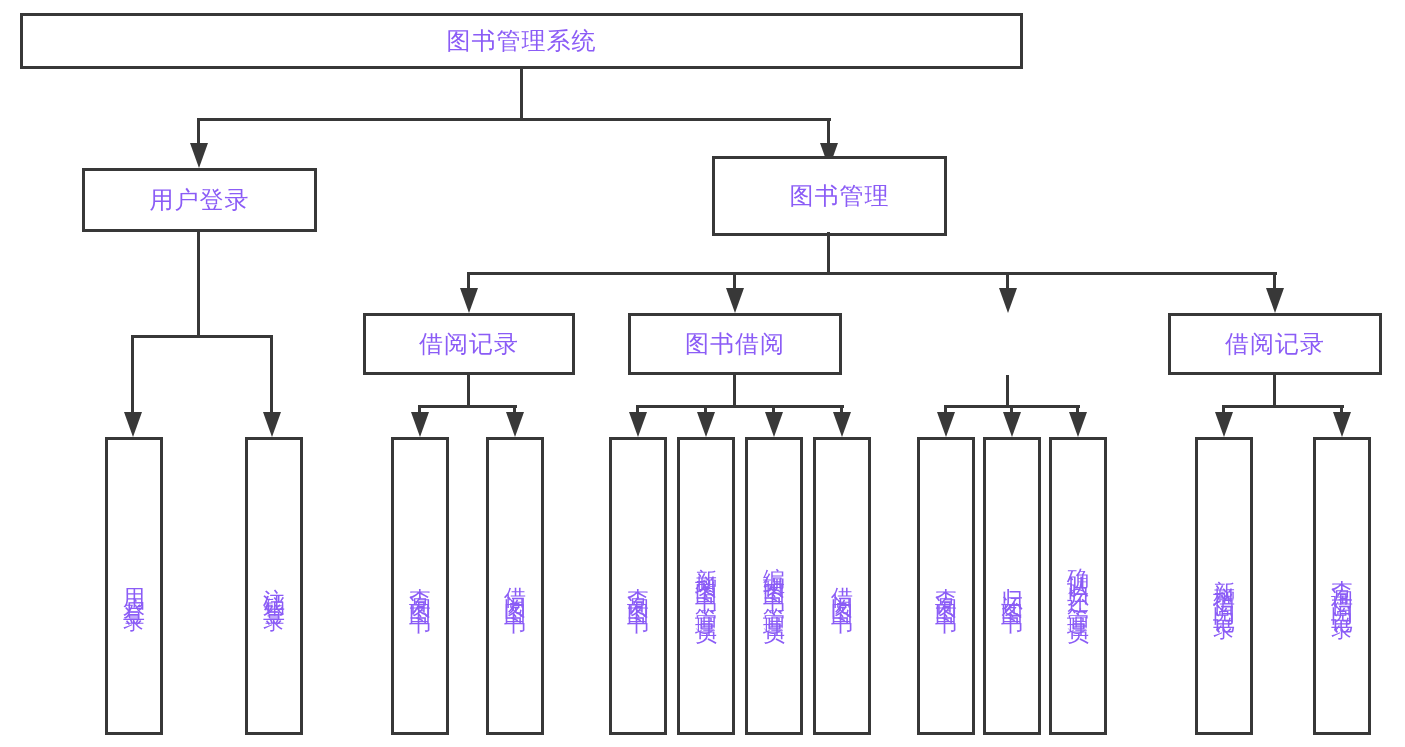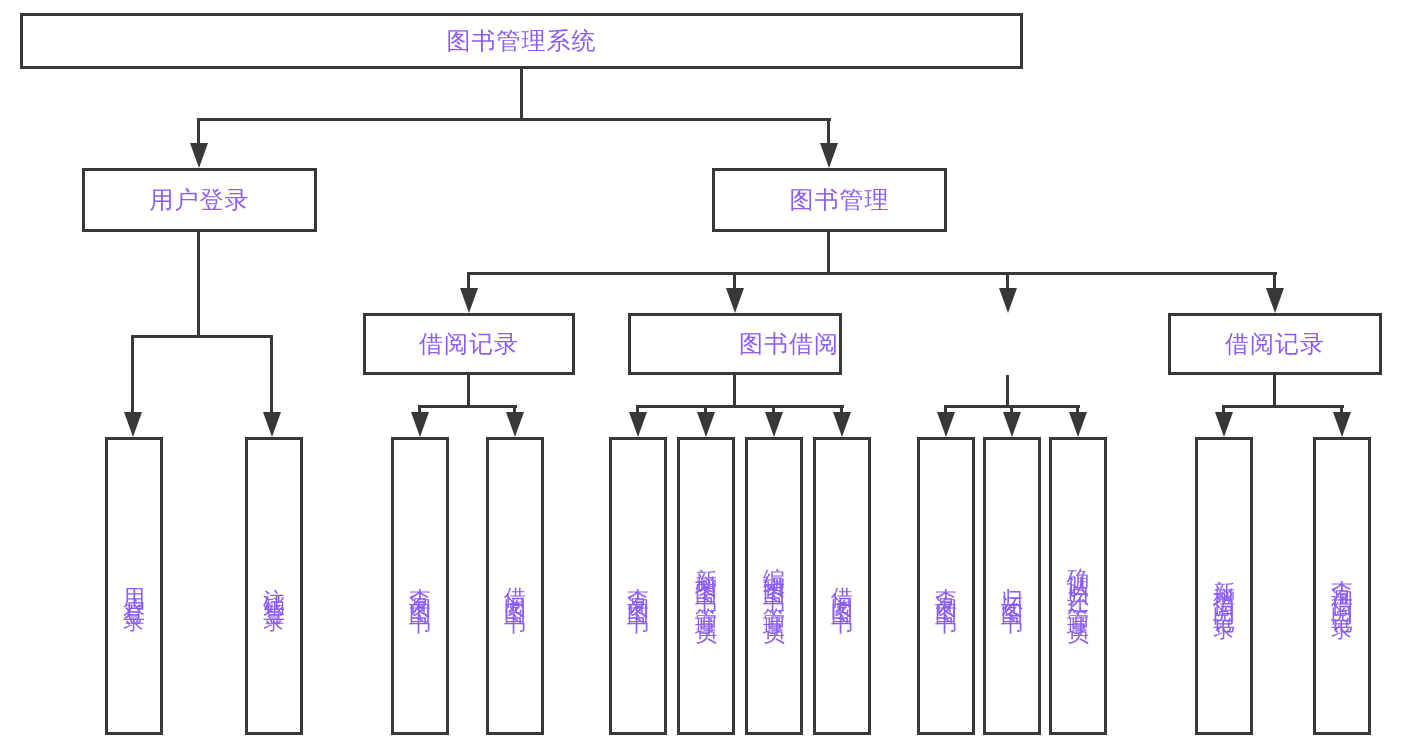--- a/index.html
+++ b/index.html
@@ -77,21 +77,21 @@
   <div class="vline" style="left:520px; top:69px; height:49px;"></div>
   <div class="hline" style="left:197px; top:118px; width:634px;"></div>
   <div class="vline" style="left:197px; top:118px; height:30px;"></div>
   <div class="arrowhead" style="left:190px; top:143px;"></div>
   <div class="vline" style="left:827px; top:118px; height:30px;"></div>
   <div class="arrowhead" style="left:820px; top:143px;"></div>
 
   <div class="box" style="left:82px; top:168px; width:235px; height:64px;">
     <span class="hlabel">用户登录</span>
   </div>
-  <div class="box" style="left:712px; top:168px; width:235px; height:64px;padding-left:20px;">
+  <div class="box" style="left:712px; top:156px; width:235px; height:80px;padding-left:20px;">
     <span class="hlabel">图书管理</span>
   </div>
 
   <div class="vline" style="left:197px; top:232px; height:103px;"></div>
   <div class="hline" style="left:131px; top:335px; width:142px;"></div>
   <div class="vline" style="left:131px; top:335px; height:82px;"></div>
   <div class="arrowhead" style="left:124px; top:412px;"></div>
   <div class="vline" style="left:270px; top:335px; height:82px;"></div>
   <div class="arrowhead" style="left:263px; top:412px;"></div>
 
@@ -102,21 +102,21 @@
   <div class="vline" style="left:733px; top:272px; height:21px;"></div>
   <div class="arrowhead" style="left:726px; top:288px;"></div>
   <div class="vline" style="left:1006px; top:272px; height:21px;"></div>
   <div class="arrowhead" style="left:999px; top:288px;"></div>
   <div class="vline" style="left:1273px; top:272px; height:21px;"></div>
   <div class="arrowhead" style="left:1266px; top:288px;"></div>
 
   <div class="box" style="left:363px; top:313px; width:212px; height:62px;">
     <span class="hlabel">借阅记录</span>
   </div>
-  <div class="box" style="left:628px; top:313px; width:214px; height:62px;justify-content:flex-end;">
+  <div class="box" style="left:628px; top:313px; width:214px; height:62px;">
     <span class="hlabel">图书借阅</span>
   </div>
   <div class="box" style="left:1168px; top:313px; width:214px; height:62px;">
     <span class="hlabel">借阅记录</span>
   </div>
 
   <div class="vline" style="left:467px; top:375px; height:30px;"></div>
   <div class="hline" style="left:418px; top:405px; width:99px;"></div>
   <div class="vline" style="left:418px; top:405px; height:12px;"></div>
   <div class="arrowhead" style="left:411px; top:412px;"></div>

